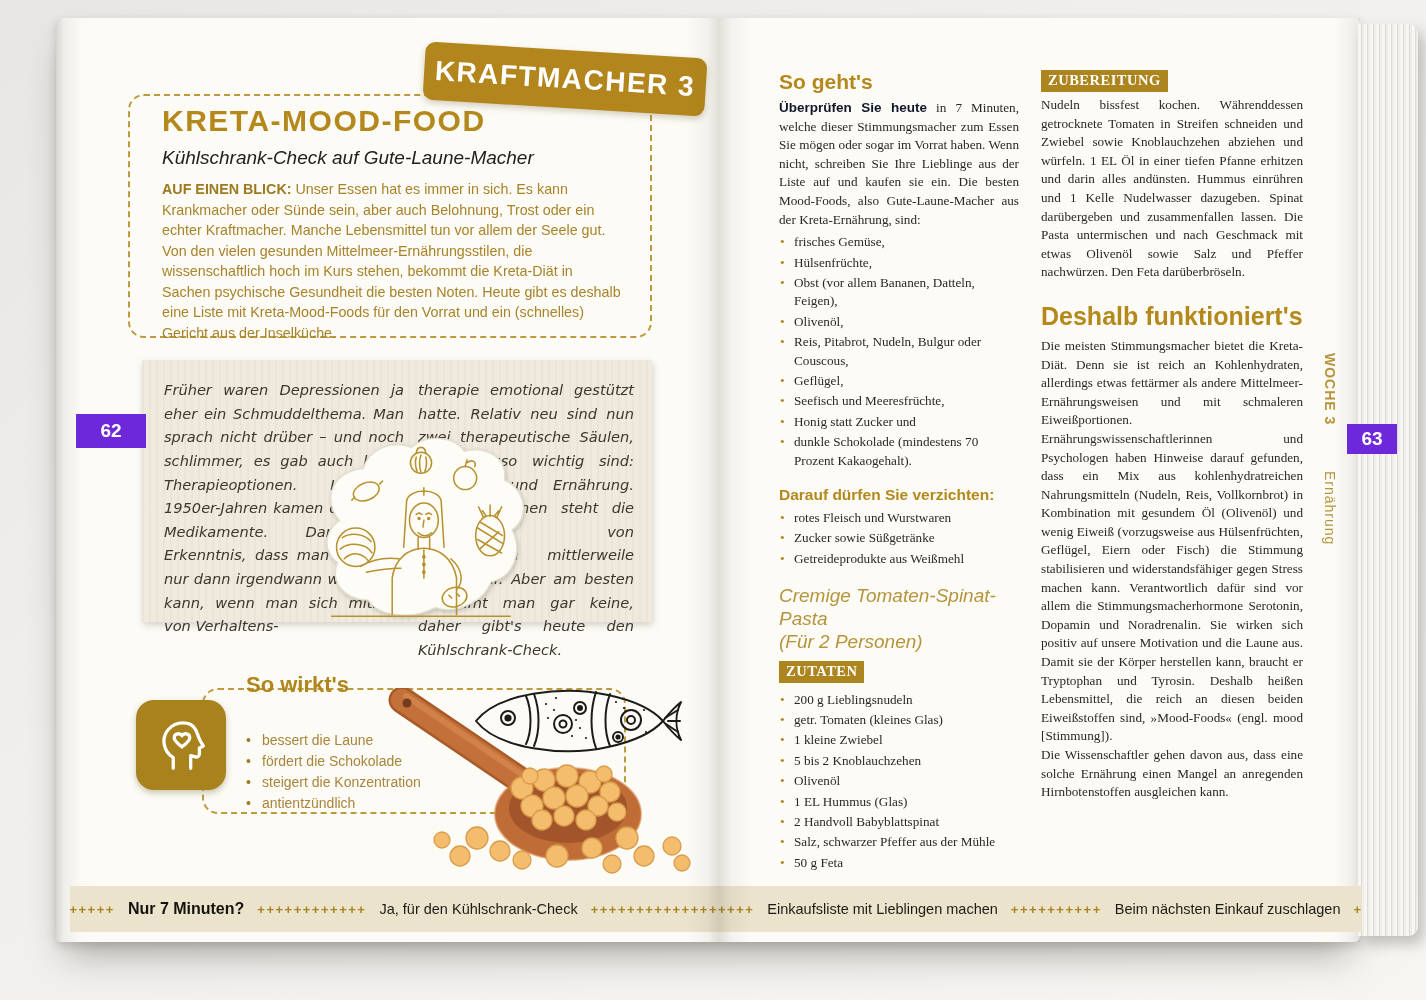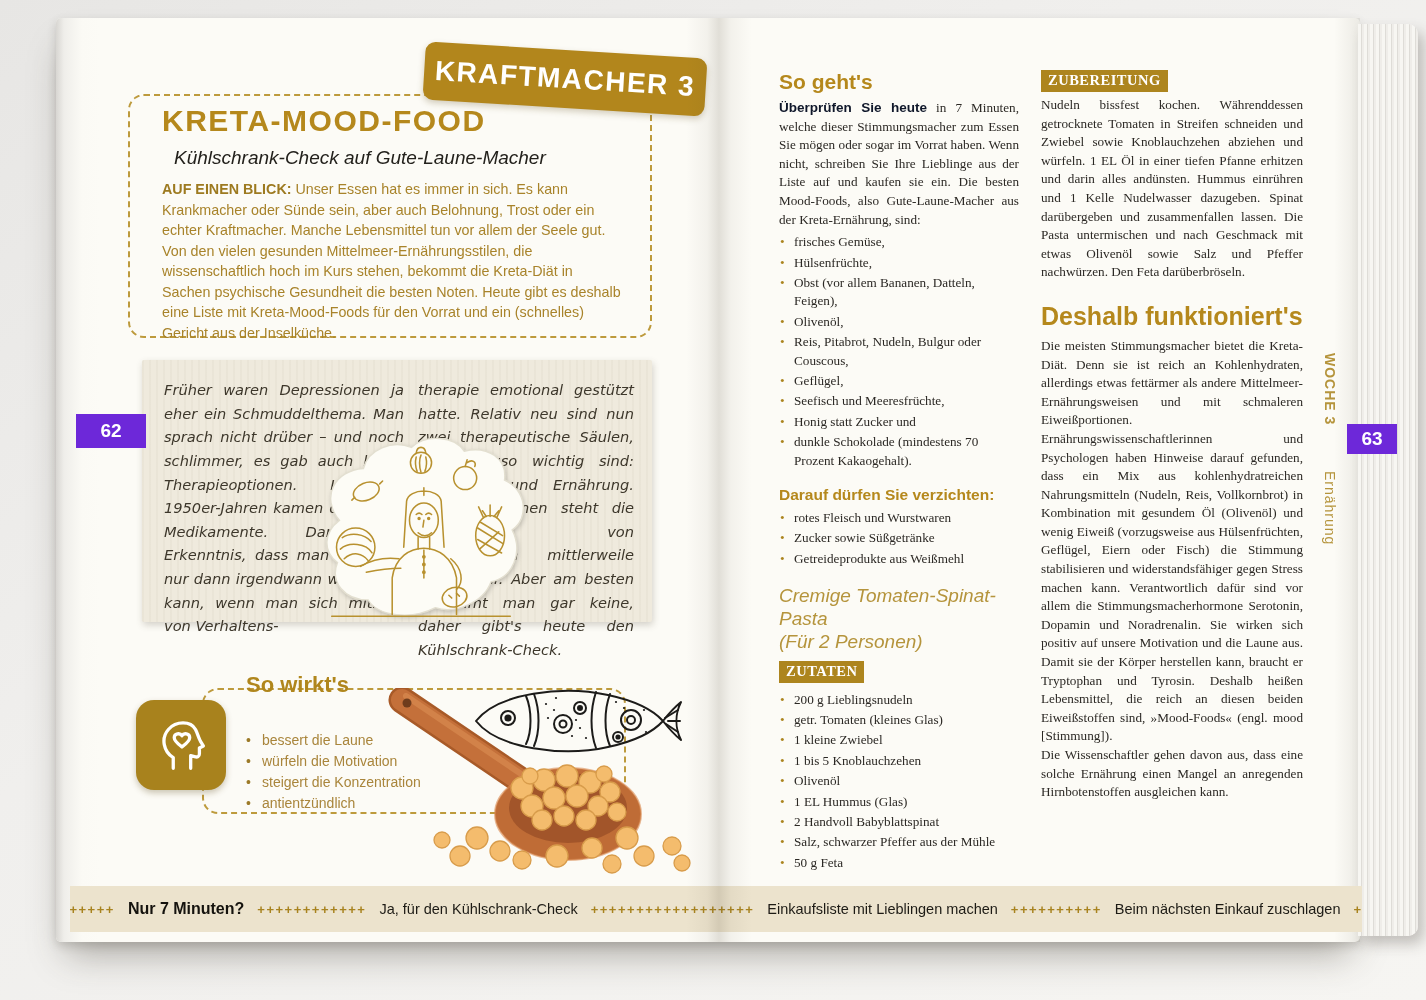--- a/index.html
+++ b/index.html
@@ -43,21 +43,21 @@
     background:#b2861c;border-radius:10px;transform:rotate(3.5deg);
     display:flex;align-items:center;justify-content:center;
     box-shadow:0 3px 6px rgba(90,70,20,.25);
   }
   .banner span{color:#fff;font-size:28px;font-weight:bold;letter-spacing:1.5px;}
   .glance-box{
     position:absolute;left:128px;top:94px;width:520px;height:240px;
     border:2px dashed #bd9a3c;border-radius:16px;
   }
   .kreta-title{position:absolute;left:162px;top:104px;font-size:30px;font-weight:bold;letter-spacing:1.5px;color:#b5881c;}
-  .kreta-sub{position:absolute;left:162px;top:147px;font-size:19px;font-style:italic;color:#23211c;margin-left:12px;}
+  .kreta-sub{position:absolute;left:162px;top:147px;font-size:19px;font-style:italic;color:#23211c;}
   .glance-text{
     position:absolute;left:162px;top:179px;width:462px;
     font-size:14.3px;line-height:1.44;color:#a8832a;text-align:left;
   }
   .glance-text b{font-weight:bold;color:#9d7a20;}
 
   .page-num{
     position:absolute;background:#6d28d9;color:#fff;font-weight:bold;font-size:19px;
     display:flex;align-items:center;justify-content:center;z-index:5;
   }
@@ -215,21 +215,21 @@
   <div class="wirkt-box"></div>
   <div class="mind-icon">
     <svg width="62" height="62" viewBox="0 0 64 64" fill="none" stroke="#ffffff" stroke-width="3.4" stroke-linecap="round" stroke-linejoin="round">
       <path d="M24 56 L24 45 C14 39 11 25 19 16 C27 7 42 7 47 16 C49 20 50 24 52 28 L55 33 L51 35 L51 41 C51 44 49 45 46 44 L42 43 L42 56"></path>
       <path d="M33 34 C29 31 25 28 25 24.5 C25 20 31 19 33 22.5 C35 19 41 20 41 24.5 C41 28 37 31 33 34 Z"></path>
     </svg>
   </div>
   <div class="wirkt-title">So wirkt's</div>
   <ul class="wirkt-list">
     <li>bessert die Laune</li>
-    <li>würfeln die Motivation</li>
+    <li>fördert die Schokolade</li>
     <li>steigert die Konzentration</li>
     <li>antientzündlich</li>
   </ul>
 
   <svg class="fish" viewBox="0 0 214 82">
     <g fill="none" stroke="#1c1b19" stroke-width="2" stroke-linecap="round" stroke-linejoin="round">
       <path d="M8,41 C30,13 95,5 140,15 C168,21 186,31 195,41 C186,51 168,61 140,67 C95,77 30,69 8,41 Z"></path>
       <path d="M195,41 C202,32 208,26 213,22 C207,34 207,48 213,60 C208,56 202,50 195,41 Z"></path>
       <path d="M197,38 L210,30 M198,44 L210,52 M200,41 L212,41"></path>
       <circle cx="40" cy="38" r="7"></circle>
@@ -324,21 +324,21 @@
     </ul>
     <div class="recipe-title">
       <div>Cremige Tomaten-Spinat-Pasta</div>
       <div>(Für 2 Personen)</div>
     </div>
     <div class="label-gold">ZUTATEN</div>
     <ul class="dotlist">
       <li>200 g Lieblingsnudeln</li>
       <li>getr. Tomaten (kleines Glas)</li>
       <li>1 kleine Zwiebel</li>
-      <li>1 bis 5 Knoblauchzehen</li>
+      <li>5 bis 2 Knoblauchzehen</li>
       <li>Olivenöl</li>
       <li>1 EL Hummus (Glas)</li>
       <li>2 Handvoll Babyblattspinat</li>
       <li>Salz, schwarzer Pfeffer aus der Mühle</li>
       <li>50 g Feta</li>
     </ul>
   </div>
 
   <div class="colmn col2">
     <div class="label-gold" style="margin-top:0;">ZUBEREITUNG</div>

